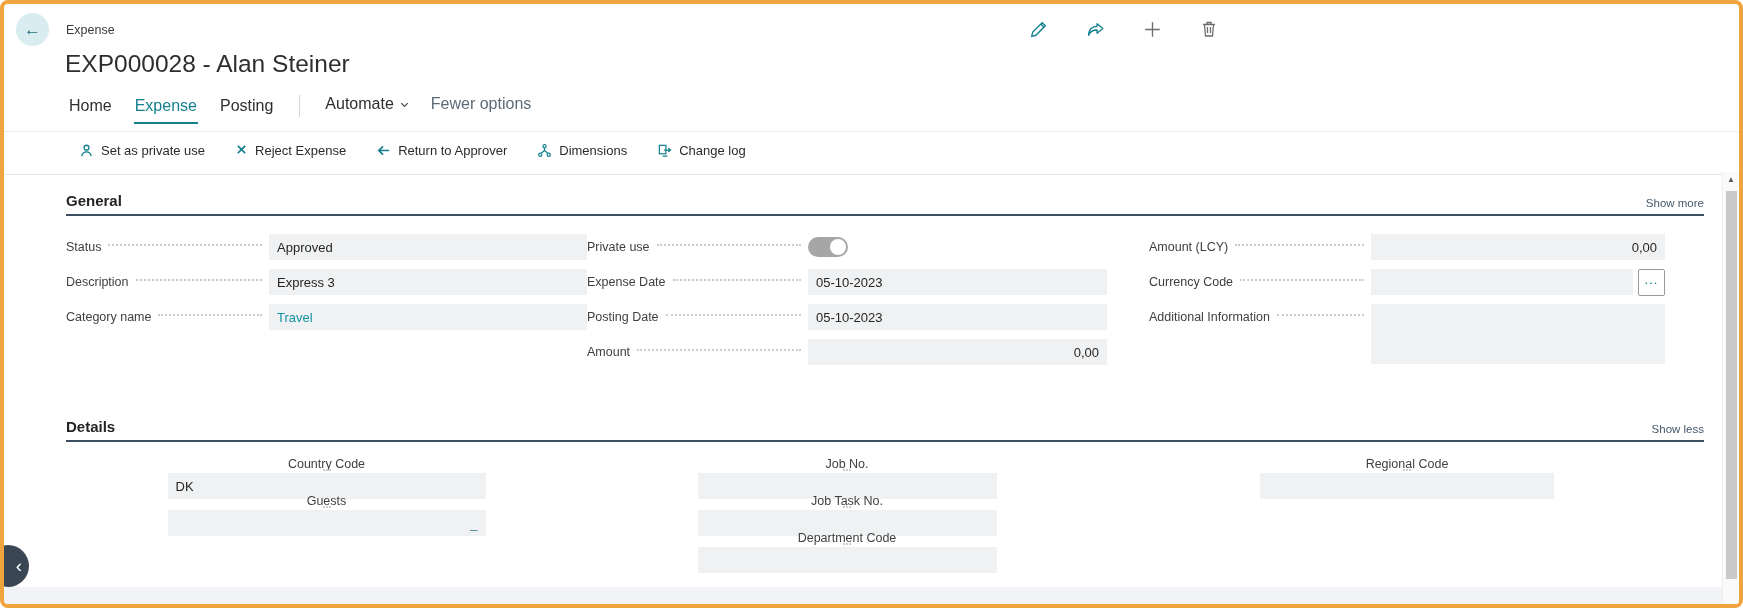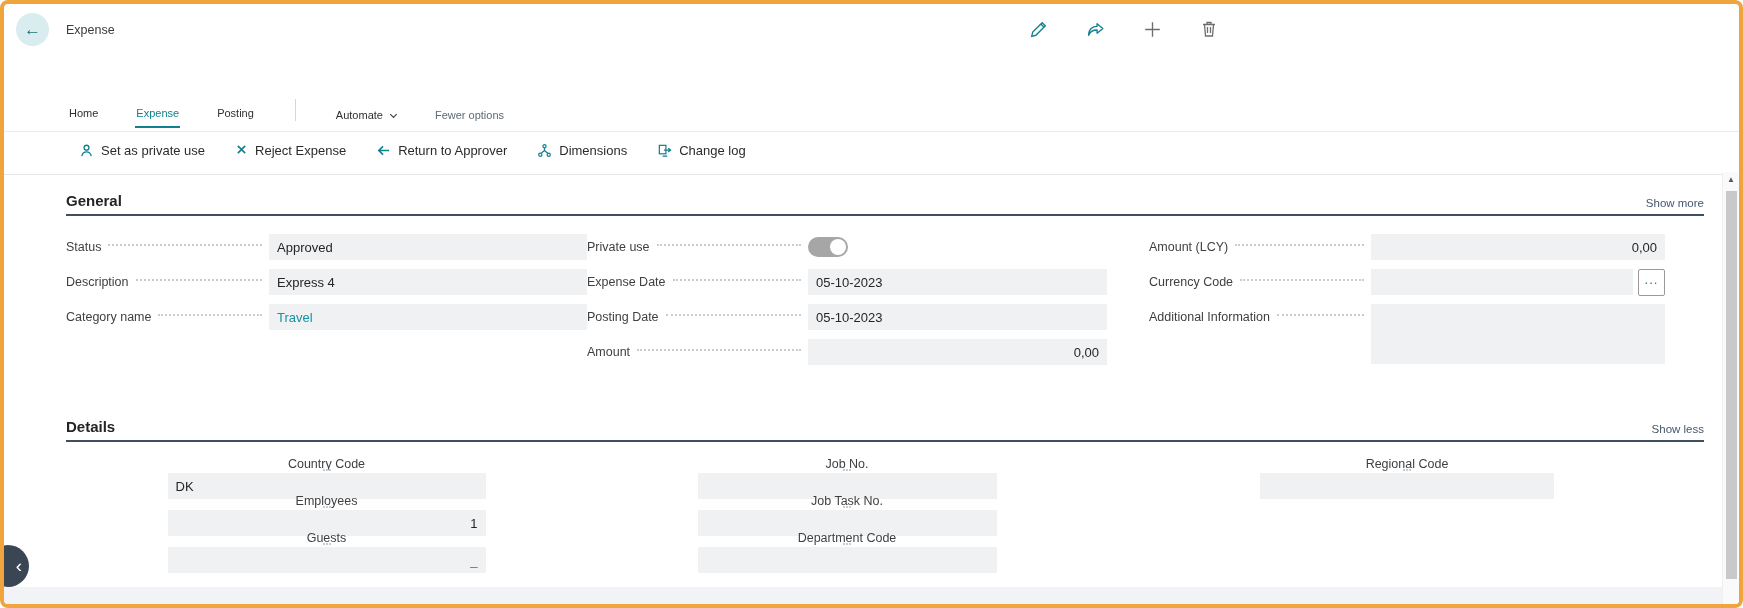--- a/index.html
+++ b/index.html
@@ -11,22 +11,22 @@
   }
   
   .back-btn { position:absolute; left:12px; top:9px; width:33px; height:33px; border-radius:50%;
     background:#d9ecef; color:#1d6f7c; display:flex; align-items:center; justify-content:center;
     font-size:17px; cursor:pointer; }
   .caption { position:absolute; left:62px; top:19px; font-size:12.5px; color:#3b3a39; }
   .page-title { position:absolute; left:61px; top:46px; font-size:24.5px; font-weight:400; color:#2e2e2e; }
   .top-icons { position:absolute; left:1022px; top:13px; display:flex; gap:33px; align-items:center; }
   .ticon-btn { width:24px; height:24px; display:flex; align-items:center; justify-content:center; cursor:pointer; }
   
-  .ribbon { position:absolute; left:64px; top:91px; height:26px; display:flex; align-items:flex-end;
-    gap:36px; font-size:11px; color:#2f2f2f; }
+  .ribbon { position:absolute; left:64px; top:91px; height:26px; display:flex; align-items:flex-start;
+    gap:21px; font-size:16px; color:#2f2f2f; }
   .tab { cursor:pointer; position:relative; padding:2px 1px; }
   .tab.active { color:#12808e; }
   .tab.active::after { content:""; position:absolute; left:0; right:0; bottom:-7px; border-bottom:2px solid #12808e; }
   .menu-tab { display:flex; align-items:center; gap:5px; cursor:pointer; }
   .vdiv { width:1px; height:22px; background:#d6d6d6; margin:0 4px; }
   .fewer { color:#5c6b78; cursor:pointer; }
   .ribbon-rule { position:absolute; left:0; right:0; top:127px; border-top:1px solid #ebebeb; }
   
   .actionbar { position:absolute; left:75px; top:132px; height:28px; display:flex; gap:30px;
     align-items:center; font-size:13px; color:#2b2b2b; }
@@ -85,20 +85,21 @@
 </style>
 </head>
 <body>
 
 <div class="page">
 
   <div class="back-btn">
     <span>←</span>
   </div>
   <div class="caption">Expense</div>
+  <div class="page-title">EXP000028 - Alan Steiner</div>
 
   <div class="top-icons">
     <div class="ticon-btn">
       <svg width="21" height="21" viewBox="0 0 20 20" fill="none" stroke="#12808e" stroke-width="1.3">
         <path d="M3.5 16.5l1-4 9-9 3 3-9 9-4 1z"></path>
           <path d="M12.2 4.8l3 3"></path>
       </svg>
     </div>
     <div class="ticon-btn">
       <svg width="21" height="21" viewBox="0 0 20 20" fill="none" stroke="#12808e" stroke-width="1.3">
@@ -182,21 +183,21 @@
       <div class="grid">
         <div class="c1">
           <div class="frow">
             <span class="lbl">Status</span>
               <span class="leader"></span>
             <div class="box">Approved</div>
           </div>
           <div class="frow">
             <span class="lbl">Description</span>
               <span class="leader"></span>
-            <div class="box">Express 4</div>
+            <div class="box">Express 3</div>
           </div>
           <div class="frow">
             <span class="lbl">Category name</span>
               <span class="leader"></span>
             <div class="box linkval">Travel</div>
           </div>
         </div>
         <div class="c2">
           <div class="frow">
             <span class="lbl">Private use</span>
@@ -255,25 +256,20 @@
       </div>
       <div class="sec-rule"></div>
       <div class="grid">
         <div class="c1">
           <div class="frow">
             <span class="lbl">Country Code</span>
               <span class="leader"></span>
             <div class="box">DK</div>
           </div>
           <div class="frow">
-            <span class="lbl">Employees</span>
-              <span class="leader"></span>
-            <div class="box num">1</div>
-          </div>
-          <div class="frow">
             <span class="lbl">Guests</span>
               <span class="leader"></span>
             <div class="box num underscore">_</div>
           </div>
         </div>
         <div class="c2">
           <div class="frow">
             <span class="lbl">Job No.</span>
               <span class="leader"></span>
             <div class="box"></div>

